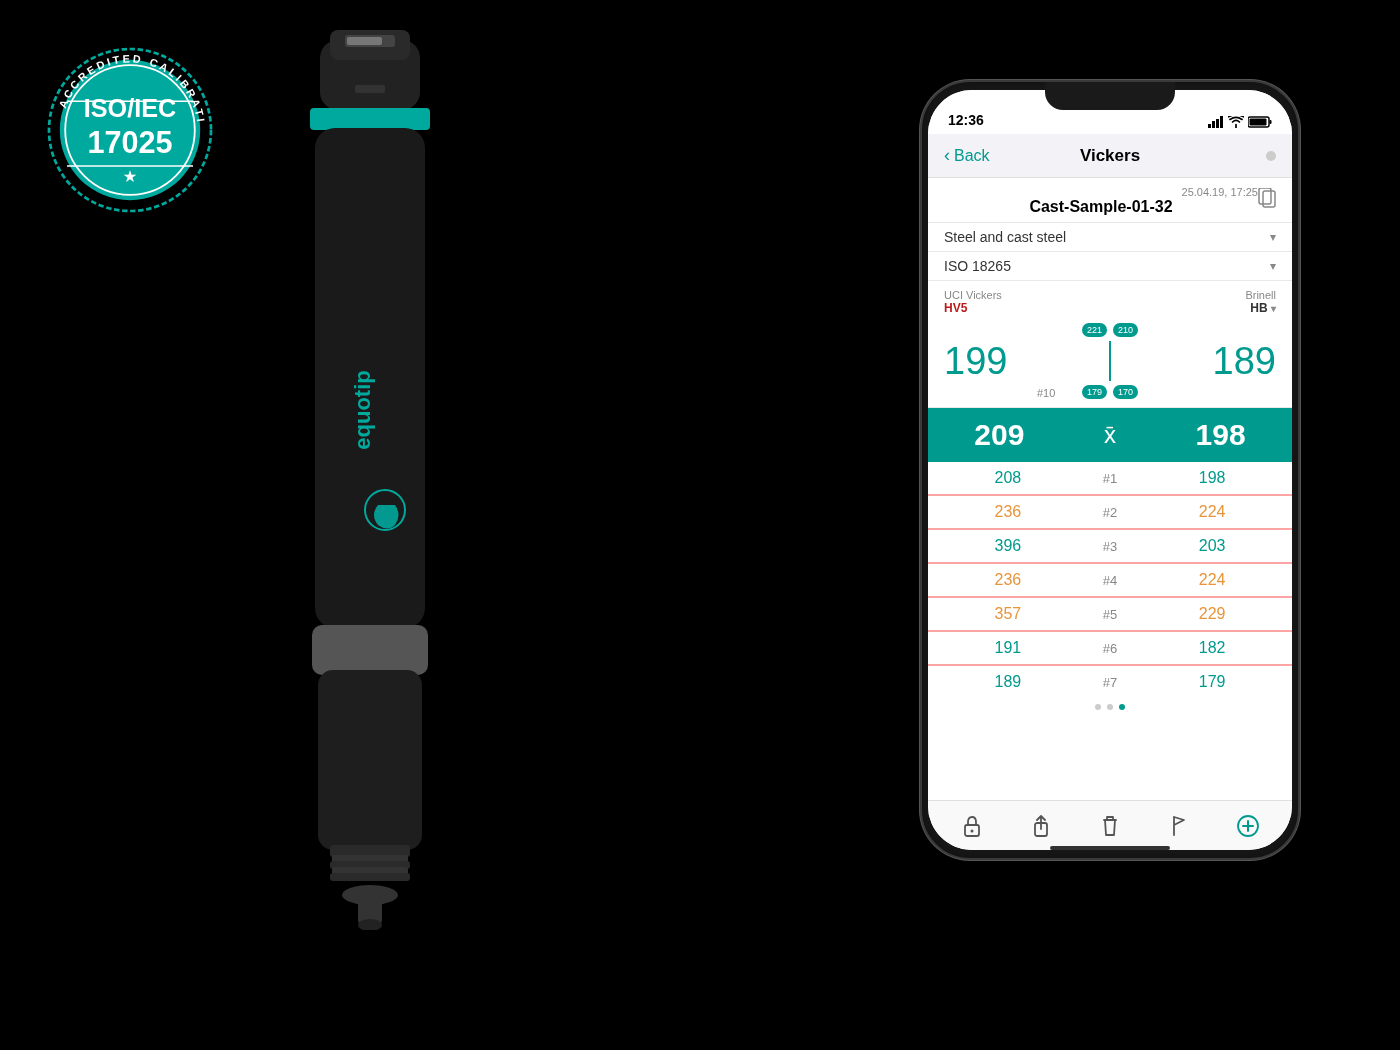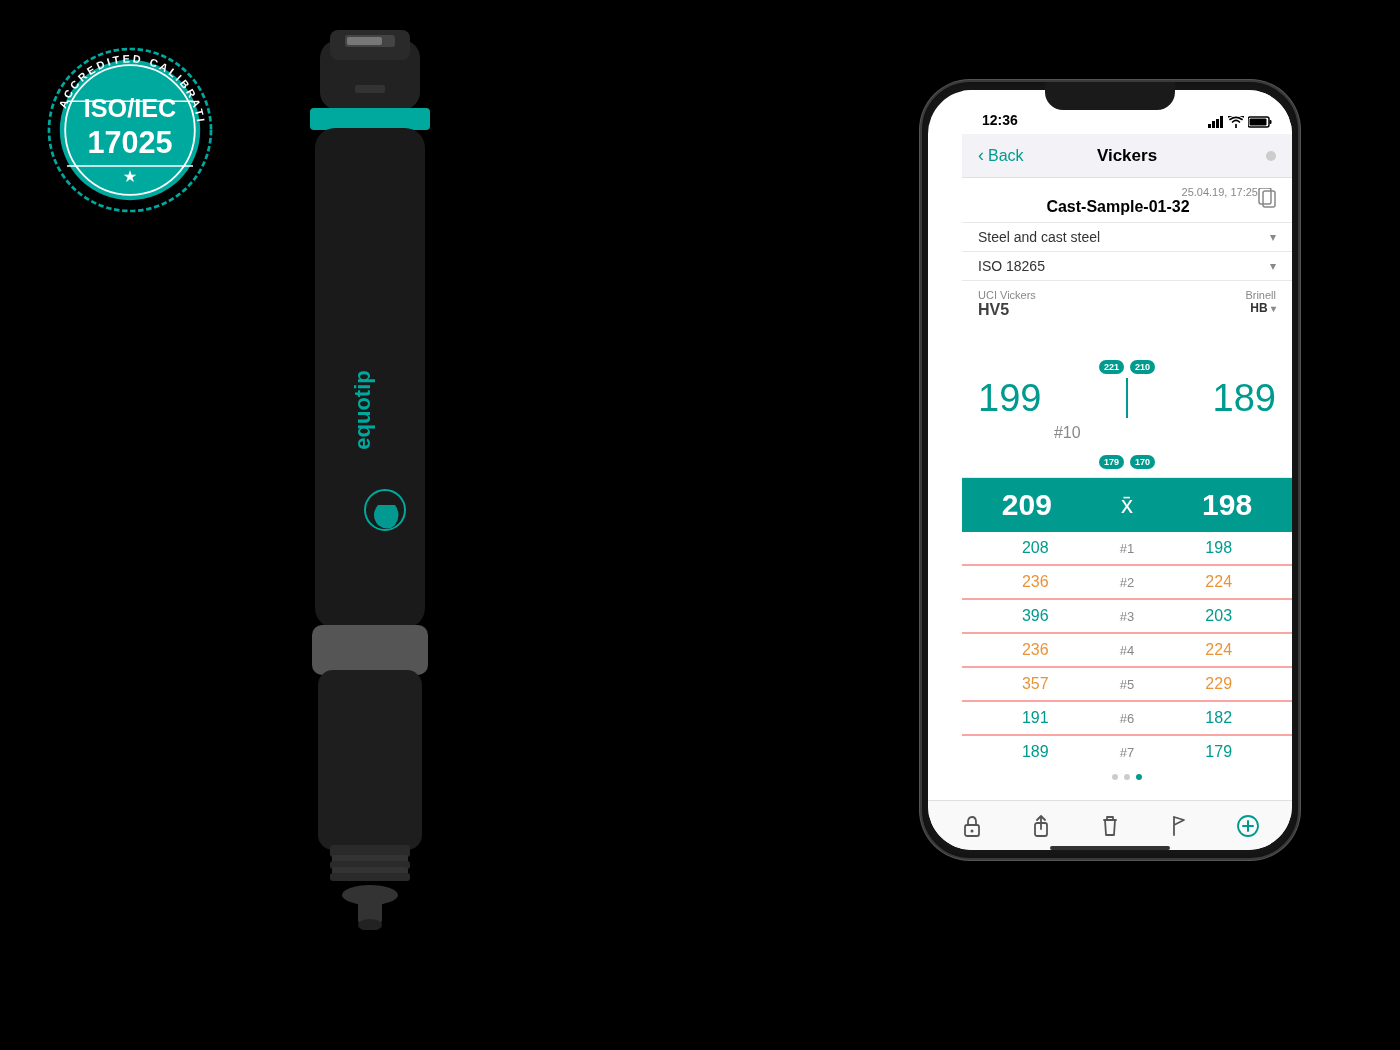--- a/index.html
+++ b/index.html
@@ -60,21 +60,20 @@
 
     .phone-screen {
       position: absolute;
       top: 8px;
       left: 6px;
       right: 6px;
       bottom: 8px;
       background: #fff;
       border-radius: 44px;
       overflow: hidden;
-      padding-left: 34px;
     }
 
     
     .status-bar {
       height: 44px;
       background: #fff;
       display: flex;
       align-items: flex-end;
       padding: 0 20px 6px;
       justify-content: space-between;
@@ -228,24 +227,23 @@
     .gauge-dots-top {
       display: flex;
       gap: 6px;
       margin-bottom: 4px;
     }
 
     .gauge-dot {
       background: #009a8e;
       color: #fff;
       font-size: 9px;
-      font-weight: 700;
+      font-weight: 400;
       padding: 2px 5px;
       border-radius: 8px;
-      margin-top: 33px;
     }
 
     .gauge-line {
       width: 2px;
       height: 40px;
       background: #009a8e;
     }
 
     .gauge-dots-bottom {
       display: flex;
@@ -496,41 +494,41 @@
 
         <div class="dropdown-row">
           <span>ISO 18265</span>
           <span class="dropdown-arrow">▾</span>
         </div>
 
         <div class="gauge-area">
           <div class="gauge-labels">
             <div>
               <div style="font-size:11px; color:#888;">UCI Vickers</div>
-              <div style="font-size:16px; color:#404040; font-weight:600;">HV5</div>
+              <div style="font-size:12px; color:#b91c1c; font-weight:600;">HV5</div>
             </div>
             <div style="text-align:right;">
               <div style="font-size:11px; color:#888;">Brinell</div>
               <div style="font-size:12px; color:#333; font-weight:600;">
                 <span>HB</span>
                 <span style="font-size:10px; color:#888;">▾</span>
               </div>
             </div>
           </div>
 
           <div class="gauge-values">
             <div class="gauge-left-value">199</div>
             <div class="gauge-center" style="position:relative; margin:0 10px;">
               <div class="gauge-dots-top">
                 <span class="gauge-dot">221</span>
                 <span class="gauge-dot">210</span>
               </div>
               <div class="gauge-line"></div>
               <div class="gauge-dots-bottom" style="position:relative;">
-                <span style="position:absolute; left:-45px; top:2px; font-size:16px; color:#888;">#10</span>
+                <span style="position:absolute; left:-45px; top:2px; font-size:11px; color:#888;">#10</span>
                 <span class="gauge-dot">179</span>
                 <span class="gauge-dot">170</span>
               </div>
             </div>
             <div class="gauge-right-value">189</div>
           </div>
         </div>
 
         <div class="summary-row">
           <div class="summary-cell">209</div>

